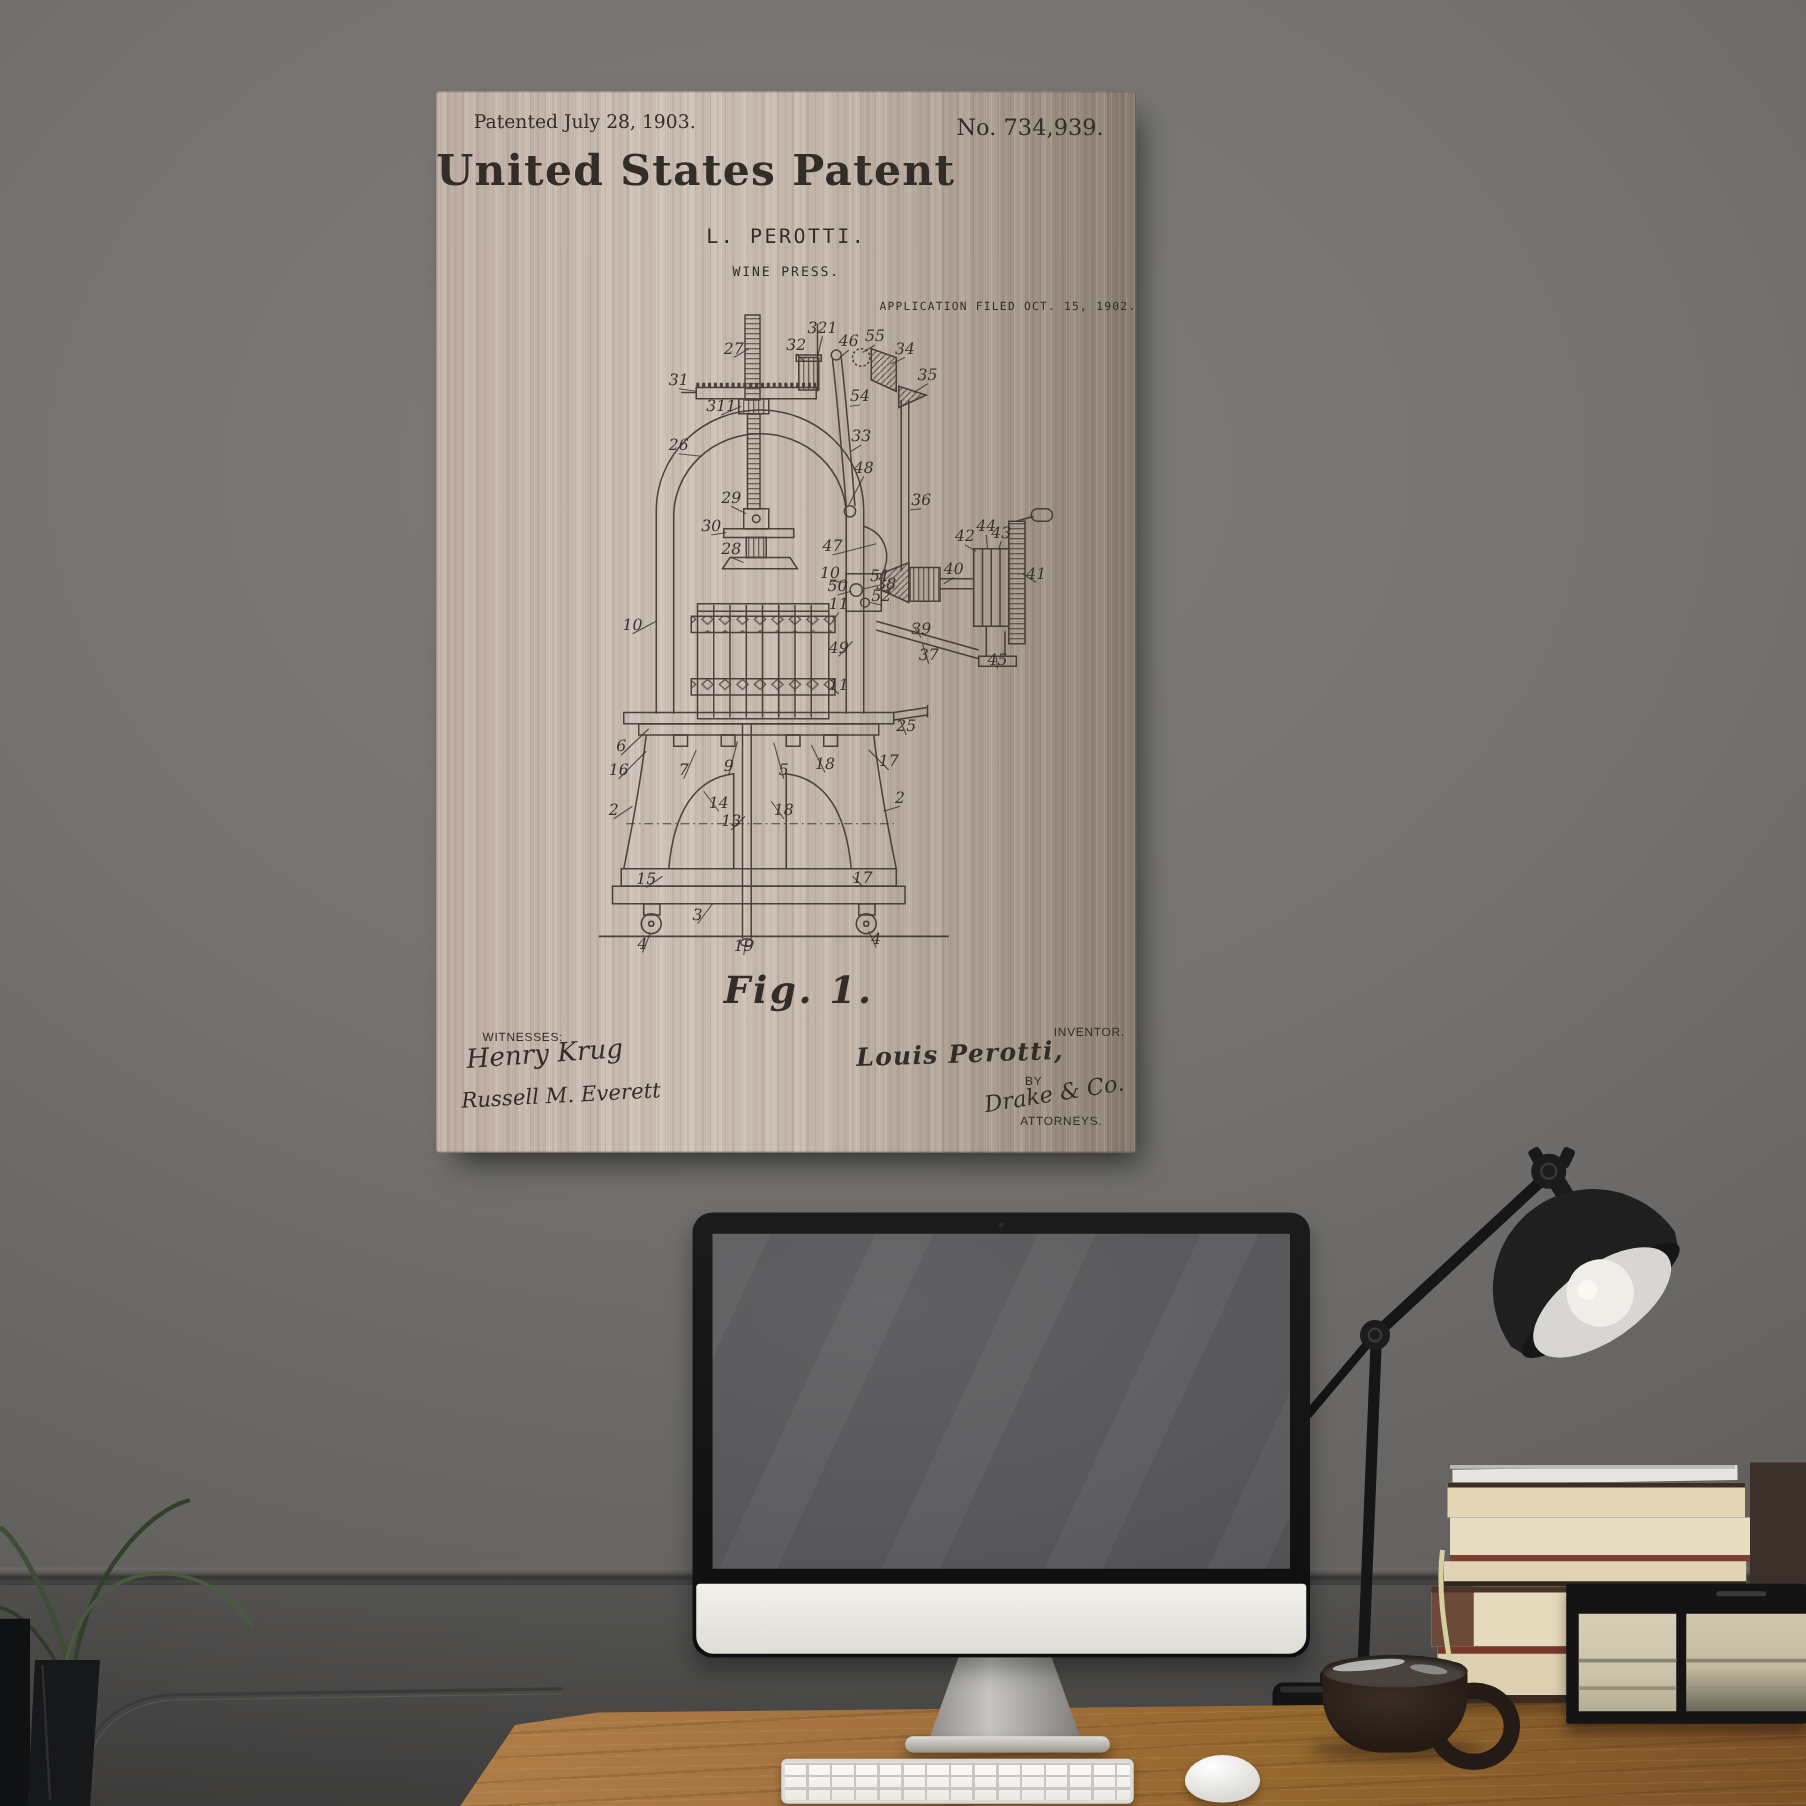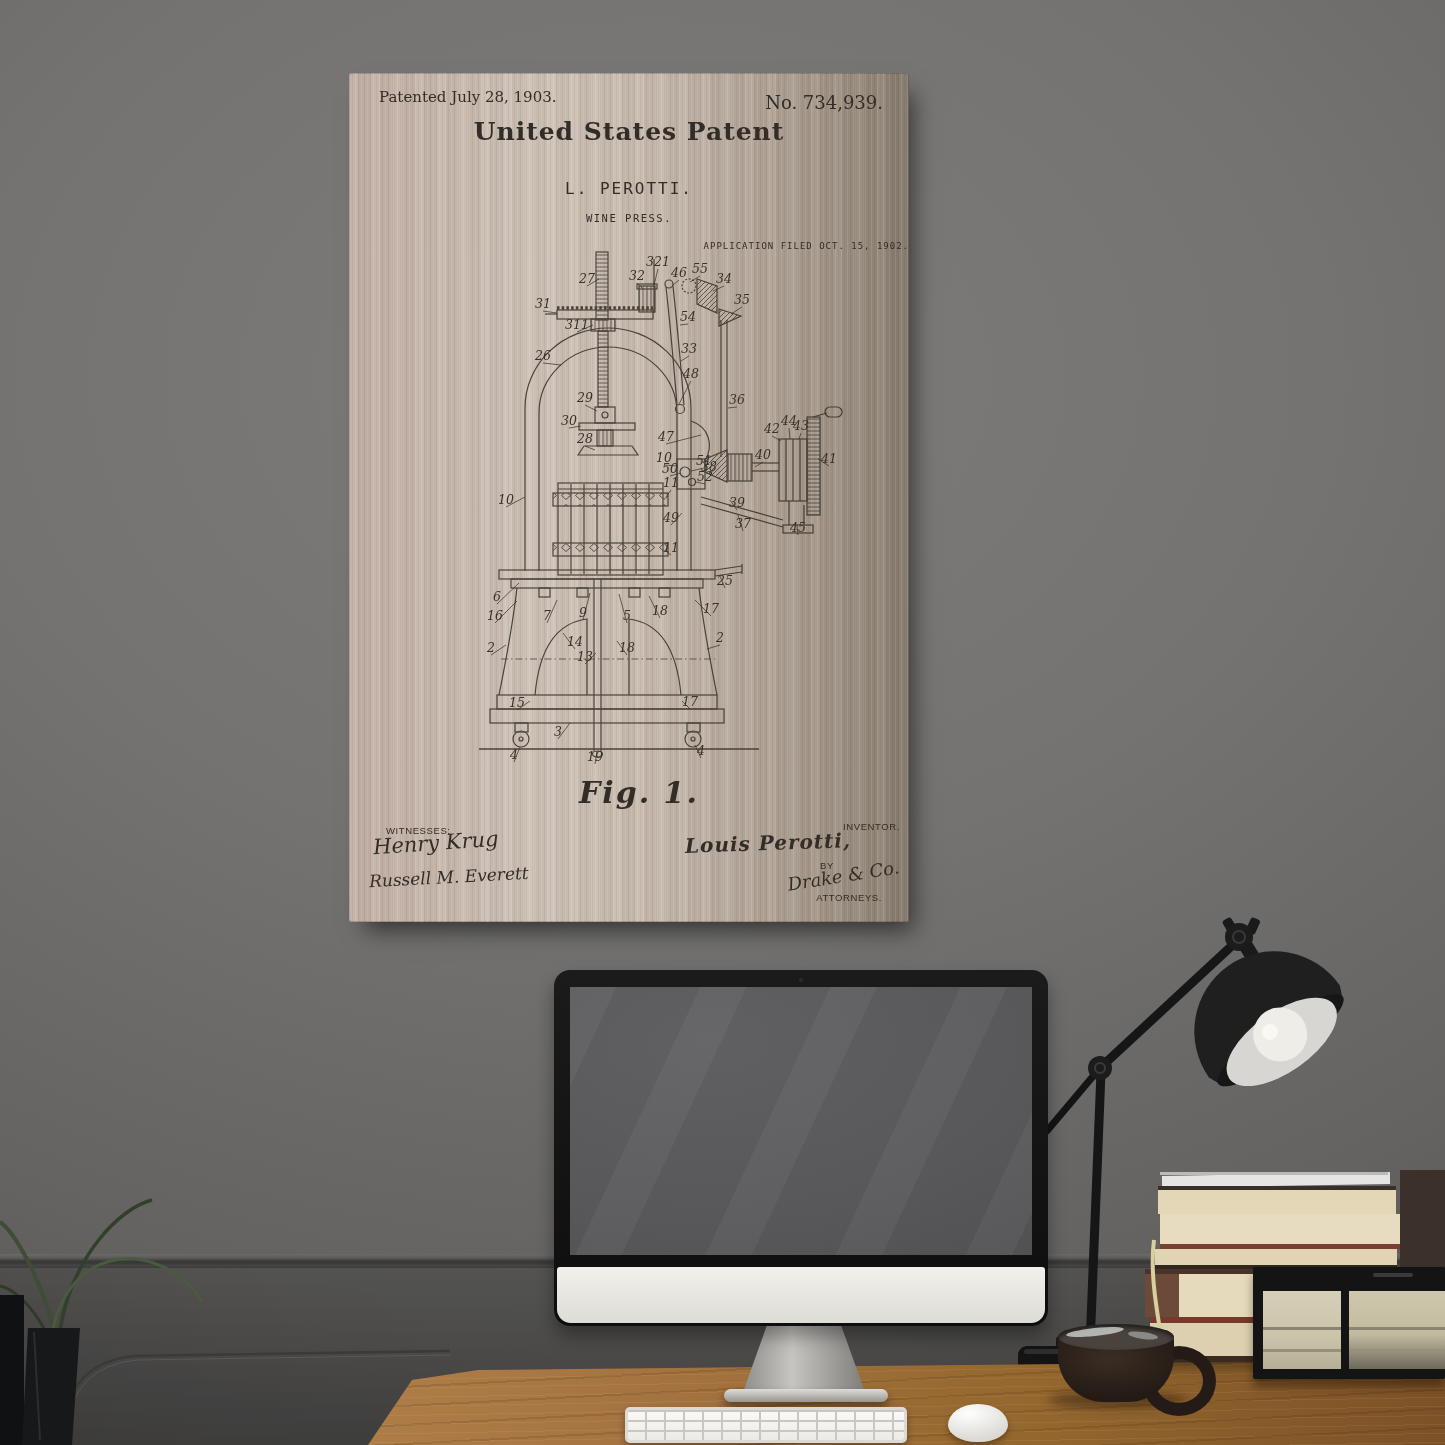--- a/index.html
+++ b/index.html
@@ -20,21 +20,21 @@
       linear-gradient(90deg,#c3b4aa 0%,#cec2b7 34%,#c6b9ad 55%,#ac9f92 78%,#8f8376 96%,#7e7366 100%);
     box-shadow:10px 14px 22px -6px rgba(0,0,0,.55), inset 0 0 0 1px rgba(60,45,35,.25);}
   .poster:before{content:"";position:absolute;inset:0;border-radius:3px;pointer-events:none;
     background:repeating-linear-gradient(90deg, rgba(255,255,255,.10) 0 1px, rgba(0,0,0,0) 1px 3px,
       rgba(70,50,40,.07) 3px 4px, rgba(0,0,0,0) 4px 6px);}
   .poster:after{content:"";position:absolute;inset:0;border-radius:3px;pointer-events:none;
     background:repeating-linear-gradient(90deg, rgba(255,255,255,.05) 0 9px, rgba(90,70,55,.05) 9px 22px);}
   .poster .txt{position:absolute;color:#332d27;white-space:nowrap;z-index:3;}
   .hdr-l{left:30px;top:15px;font-size:15px;}
   .hdr-r{right:26px;top:19px;font-size:18px;}
-  .ptitle{left:0;right:0;top:44px;text-align:center;font-size:25px;font-weight:bold;letter-spacing:1px;}
+  .ptitle{left:0;right:0;top:44px;text-align:left;font-size:34px;font-weight:bold;letter-spacing:1px;}
   .mono{font-family:"DejaVu Sans Mono","Liberation Mono",monospace;}
   .sub1{left:0;right:0;top:106px;text-align:center;font-size:16px;letter-spacing:2px;}
   .sub2{left:0;right:0;top:139px;text-align:center;font-size:10.5px;letter-spacing:1.5px;}
   .sub3{left:0;right:0;top:168px;text-align:right;font-size:9px;letter-spacing:1px;}
   .figlbl{left:210px;top:702px;width:160px;text-align:center;font-size:30px;font-weight:bold;font-style:italic;letter-spacing:2px;}
   .smallcap{font-family:"Liberation Sans","DejaVu Sans",sans-serif;font-size:9.5px;letter-spacing:.6px;color:#2e2924;}
   .witlbl{left:37px;top:752px;}
   .sig{font-style:italic;color:#2a251f;}
   .wsig1{left:24px;top:758px;font-size:21px;transform:rotate(-4deg);}
   .wsig2{left:20px;top:794px;font-size:17px;transform:rotate(-3deg);}

